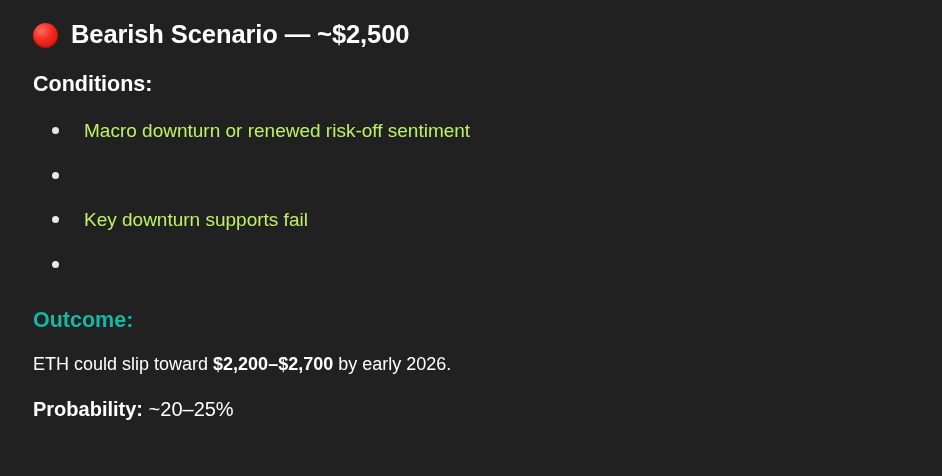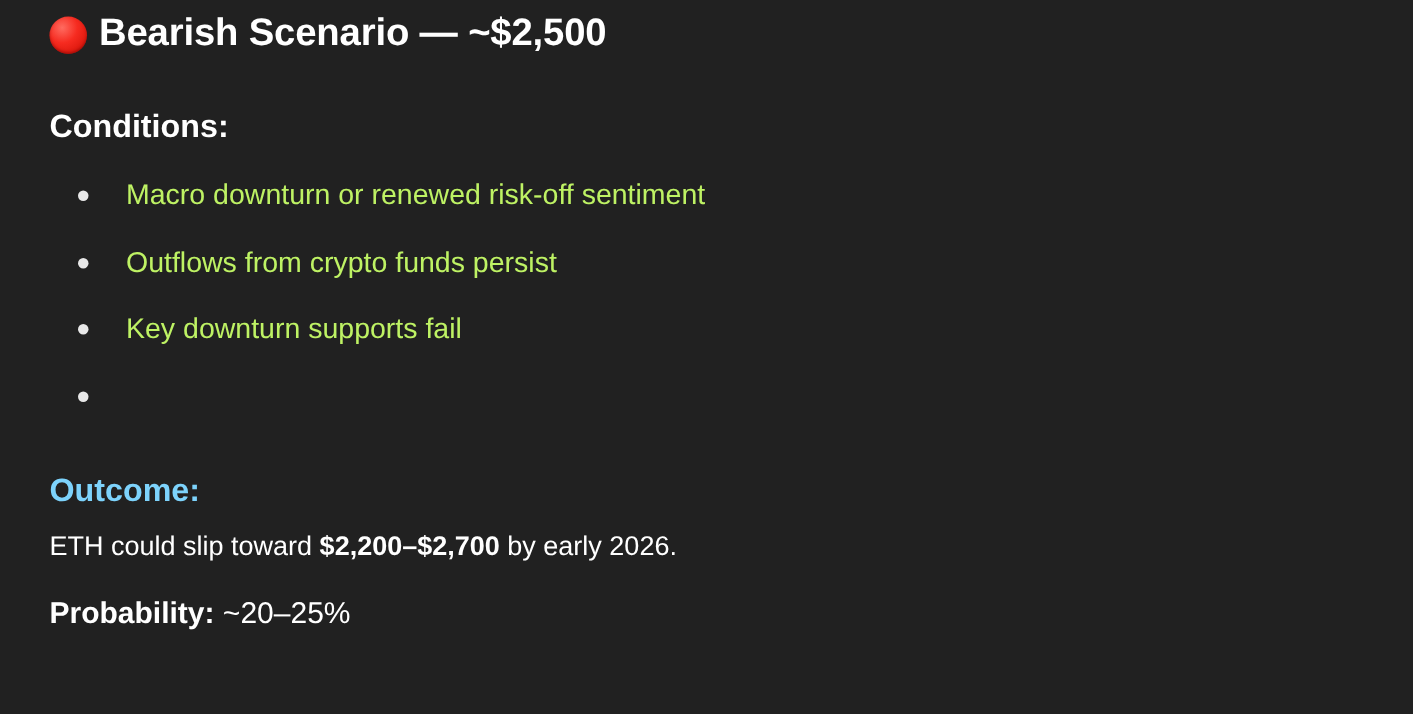--- a/index.html
+++ b/index.html
@@ -23,24 +23,24 @@
     height: 476px;
     box-sizing: border-box;
     padding: 0;
     background: #212121;
   }
 
   
   .title-row {
     position: absolute;
     left: 33px;
-    top: 6px;
+    top: 18px;
     display: flex;
     align-items: center;
-    gap: 8px;
+    gap: 13px;
     height: 34px;
   }
   .emoji-dot {
     width: 25px;
     height: 25px;
     border-radius: 50%;
     flex: 0 0 auto;
     background:
       radial-gradient(circle at 34% 30%,
         #ff6b60 0%,
@@ -100,22 +100,21 @@
   }
 
   
   .outcome-heading {
     position: absolute;
     left: 33px;
     top: 310px;
     font-size: 21.5px;
     font-weight: bold;
     line-height: 1;
-    color: #7dd3fc;
-    margin-top: 7px;
+    color: #14b8a6;
   }
   .outcome-line {
     position: absolute;
     left: 33px;
     top: 354px;
     font-size: 18px;
     font-weight: normal;
     line-height: 1.15;
     color: #ffffff;
     white-space: nowrap;
@@ -153,21 +152,20 @@
 
   <div class="conditions-heading">Conditions:</div>
 
   <ul class="bullet-list">
     <li class="bullet-item">
       <span class="bullet-marker"></span>
       <span>Macro downturn or renewed risk-off sentiment</span>
     </li>
     <li class="bullet-item">
       <span class="bullet-marker"></span>
-      <span>Outflows from crypto funds persist</span>
     </li>
     <li class="bullet-item">
       <span class="bullet-marker"></span>
       <span>Key downturn supports fail</span>
     </li>
     <li class="bullet-item">
       <span class="bullet-marker"></span>
     </li>
   </ul>
 

